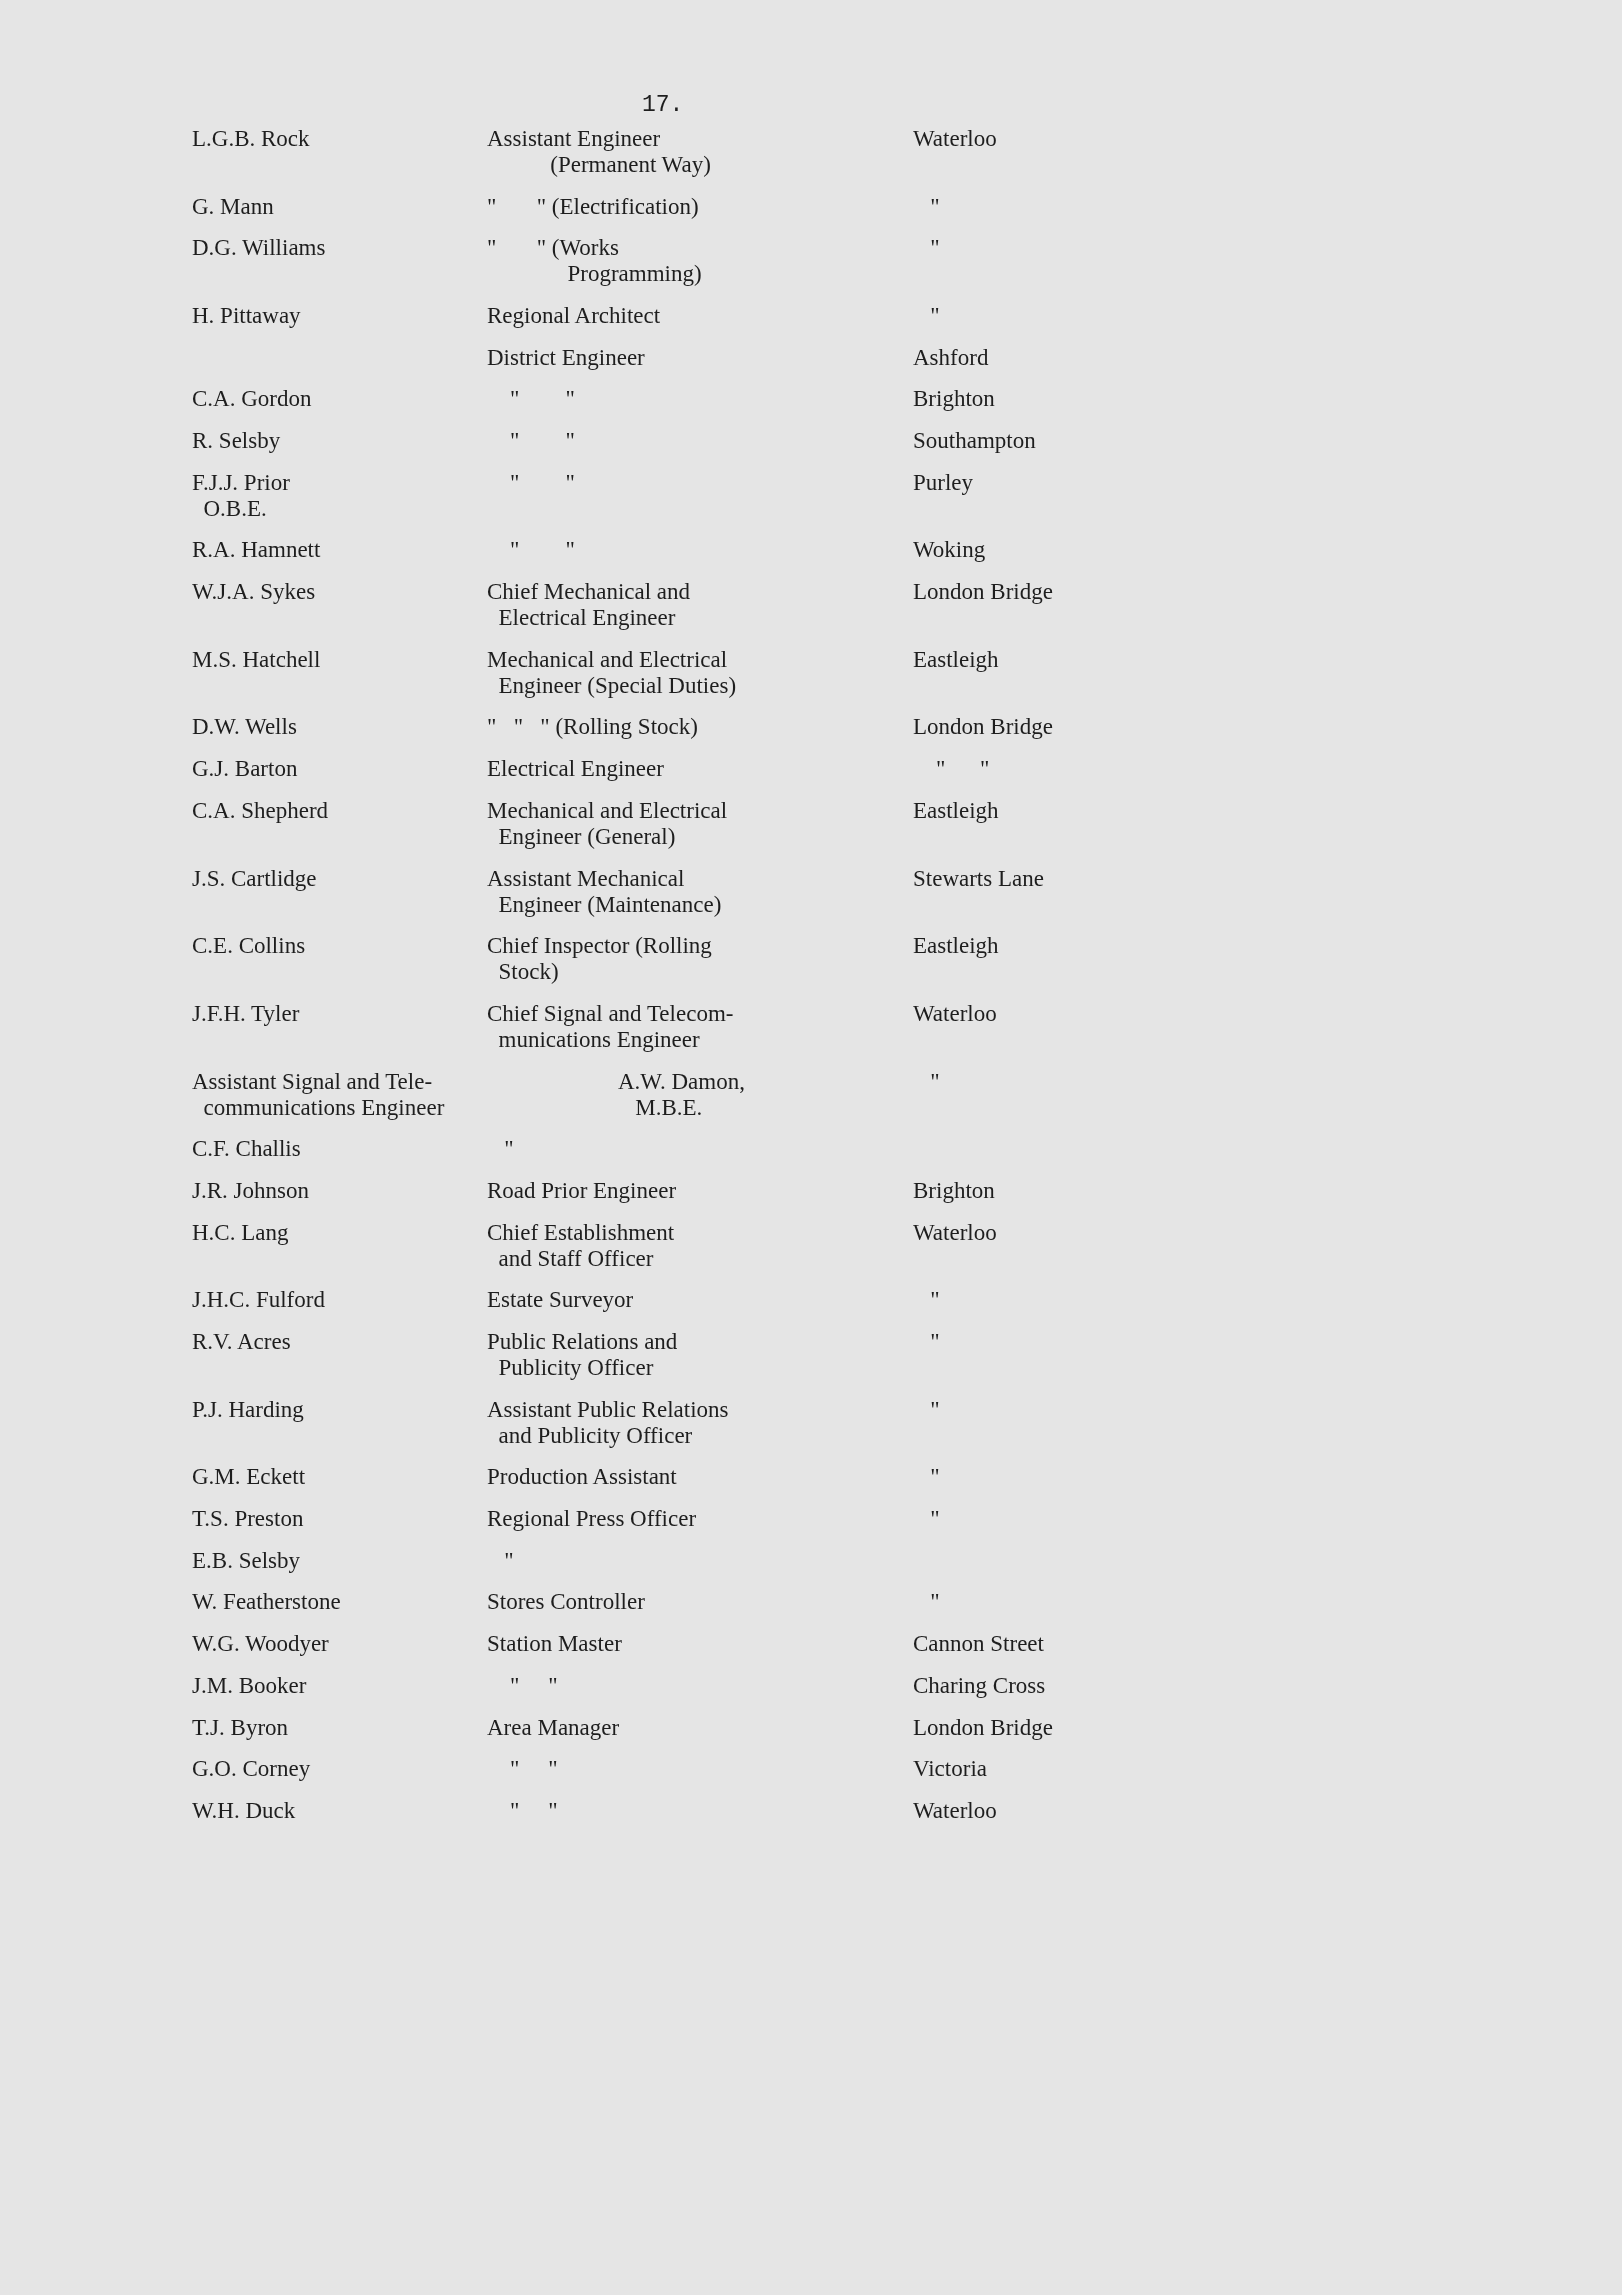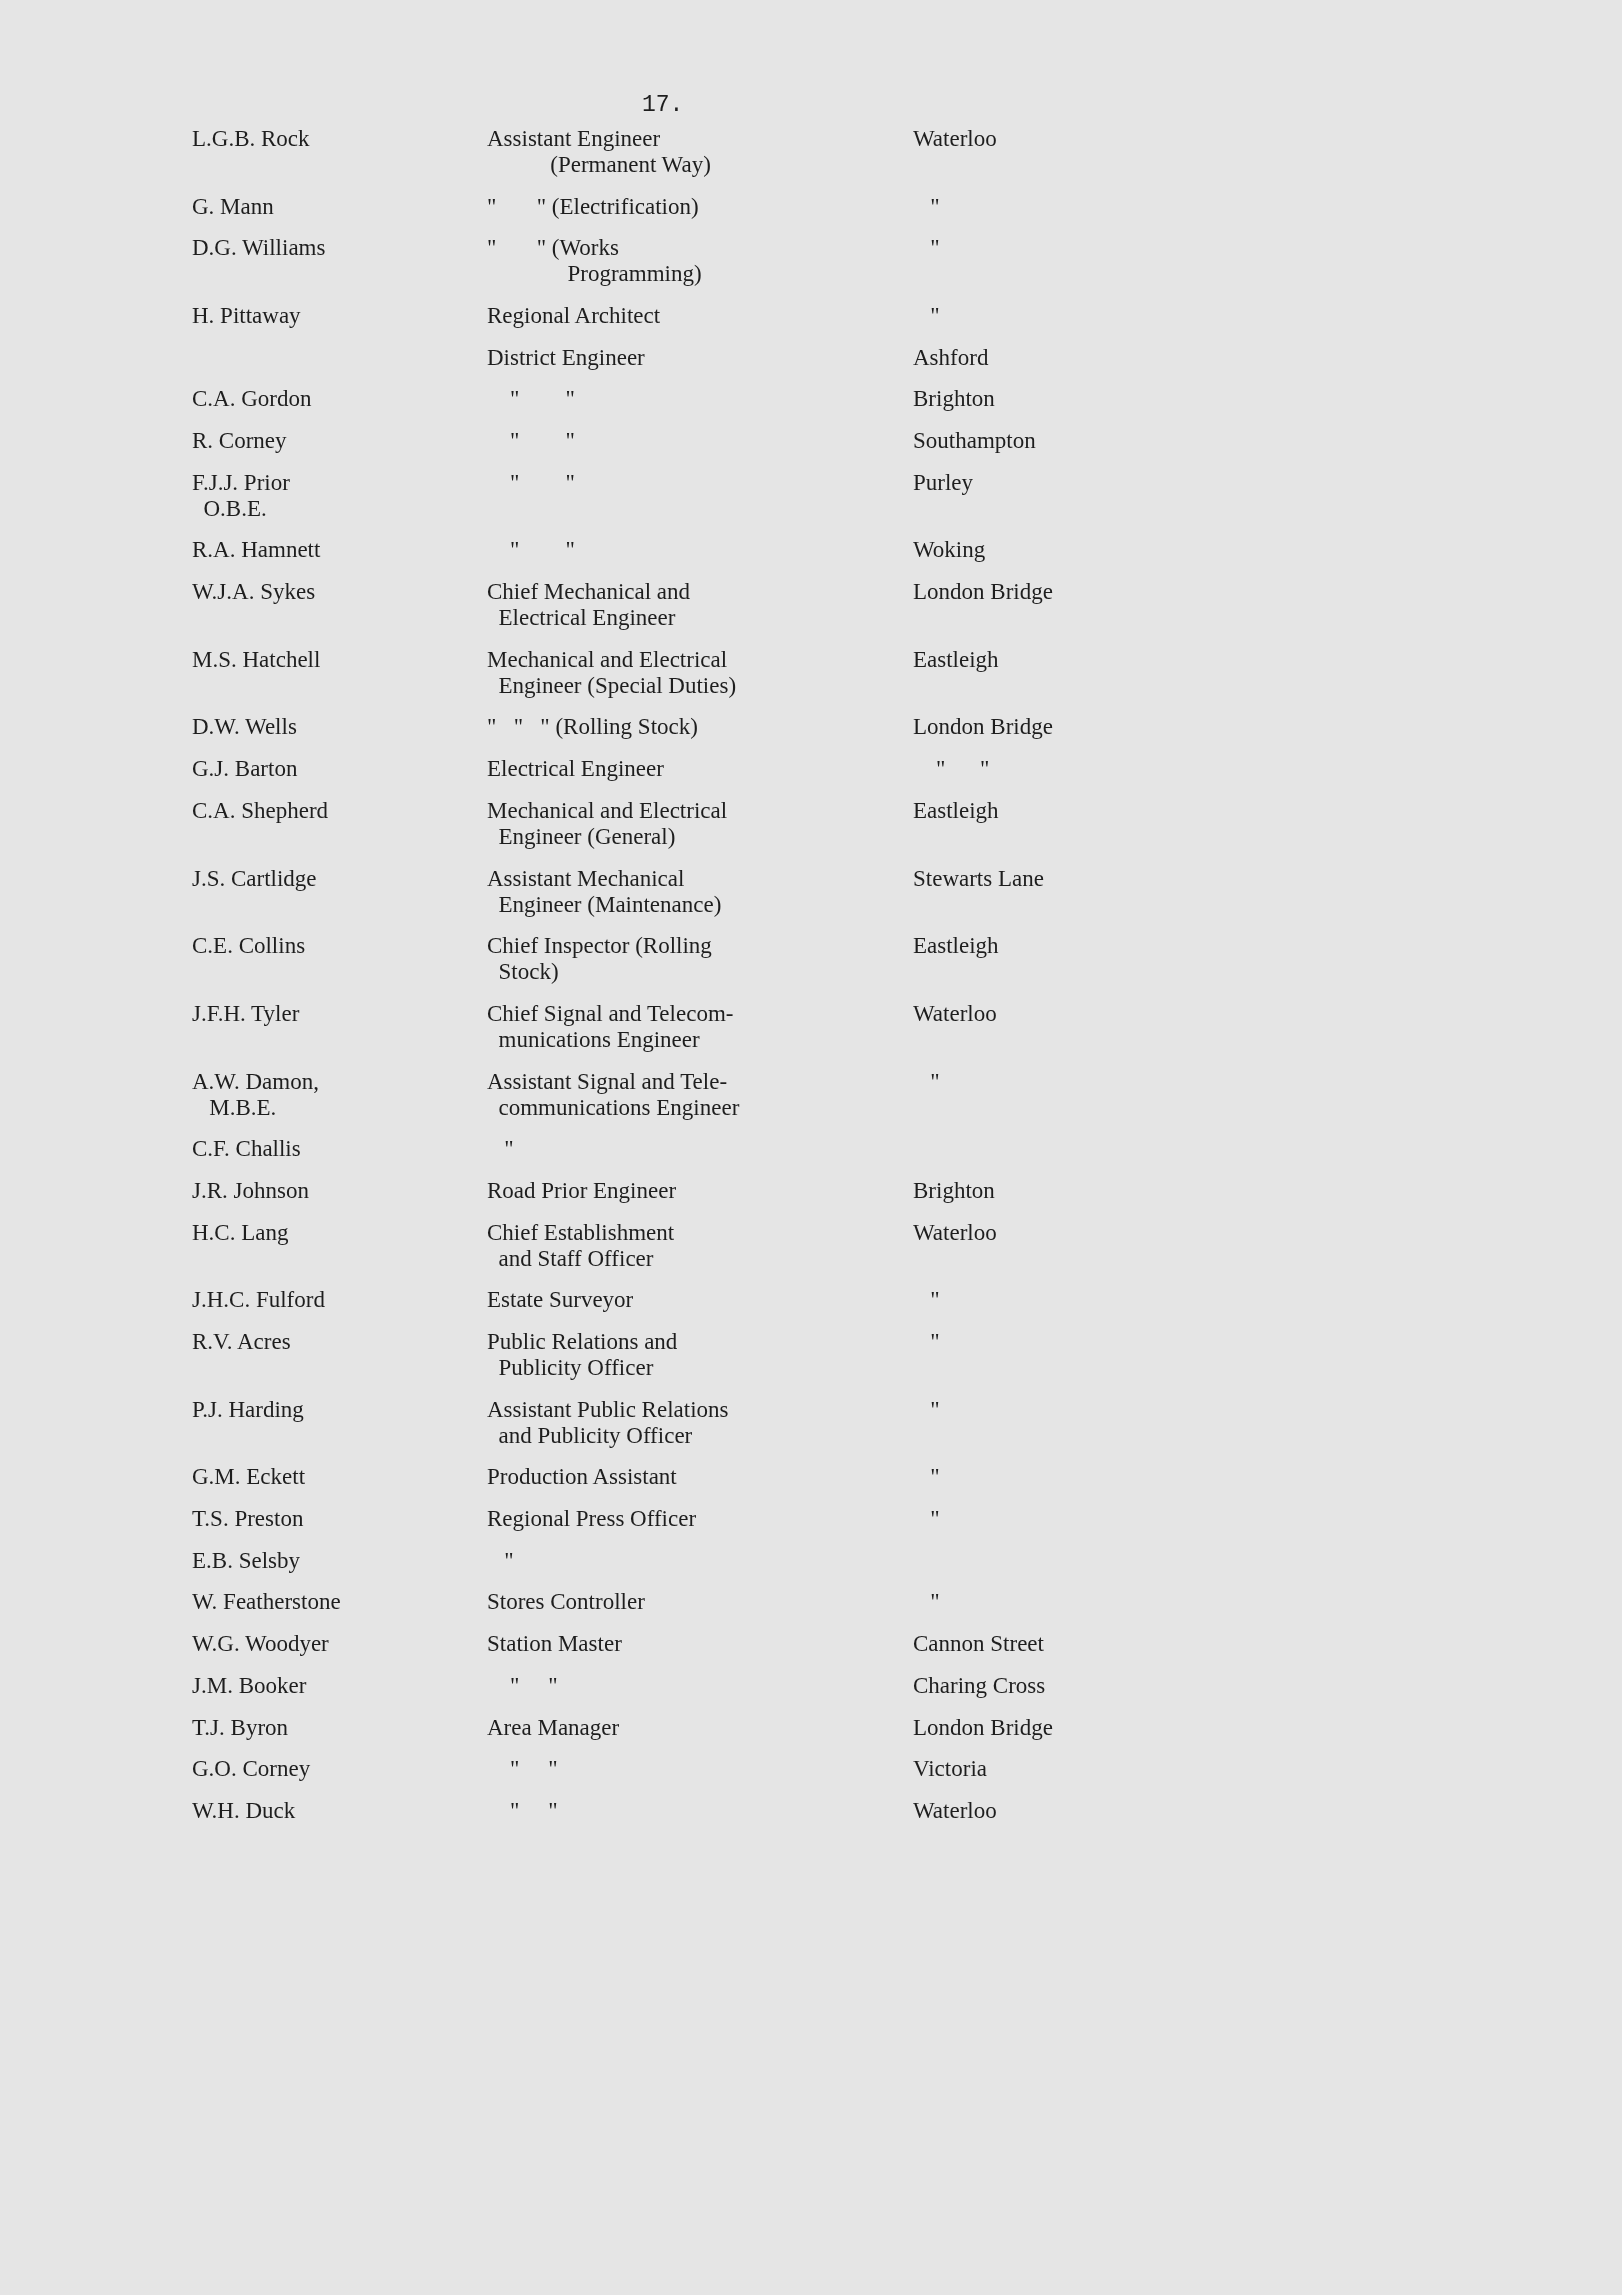--- a/index.html
+++ b/index.html
@@ -91,21 +91,21 @@
           <div class="cell col-loc">Ashford</div>
         </div>
 
         <div class="row">
           <div class="cell col-name">C.A. Gordon</div>
           <div class="cell col-title">    "        "</div>
           <div class="cell col-loc">Brighton</div>
         </div>
 
         <div class="row">
-          <div class="cell col-name">R. Corney</div>
+          <div class="cell col-name">R. Selsby</div>
           <div class="cell col-title">    "        "</div>
           <div class="cell col-loc">Southampton</div>
         </div>
 
         <div class="row">
           <div class="cell col-name">F.J.J. Prior
   O.B.E.</div>
           <div class="cell col-title">    "        "</div>
           <div class="cell col-loc">Purley</div>
         </div>
@@ -164,24 +164,24 @@
         </div>
 
         <div class="row">
           <div class="cell col-name">J.F.H. Tyler</div>
           <div class="cell col-title">Chief Signal and Telecom-
   munications Engineer</div>
           <div class="cell col-loc">Waterloo</div>
         </div>
 
         <div class="row">
+          <div class="cell col-title">Assistant Signal and Tele-
+  communications Engineer</div>
           <div class="cell col-name">A.W. Damon,
    M.B.E.</div>
-          <div class="cell col-title">Assistant Signal and Tele-
-  communications Engineer</div>
           <div class="cell col-loc">   "</div>
         </div>
 
         <div class="row">
           <div class="cell col-name">C.F. Challis</div>
           <div class="cell col-loc">   "</div>
         </div>
 
         <div class="row">
           <div class="cell col-name">J.R. Johnson</div>

